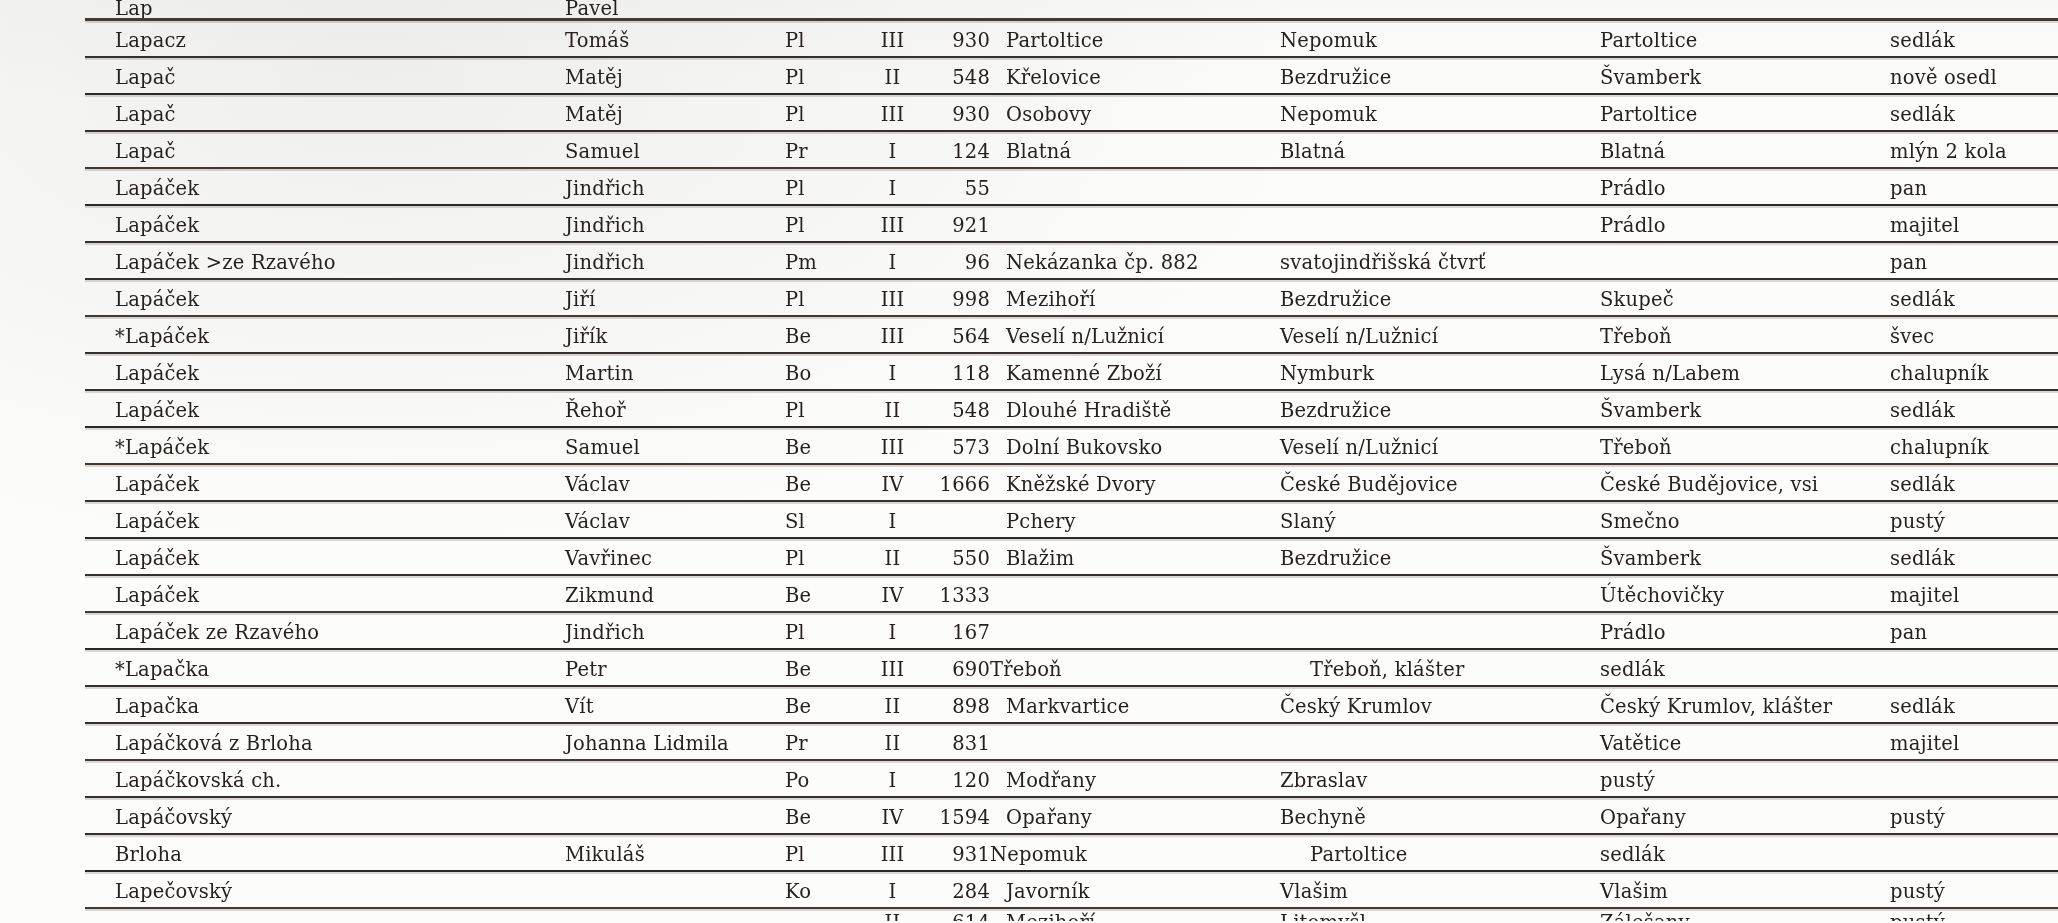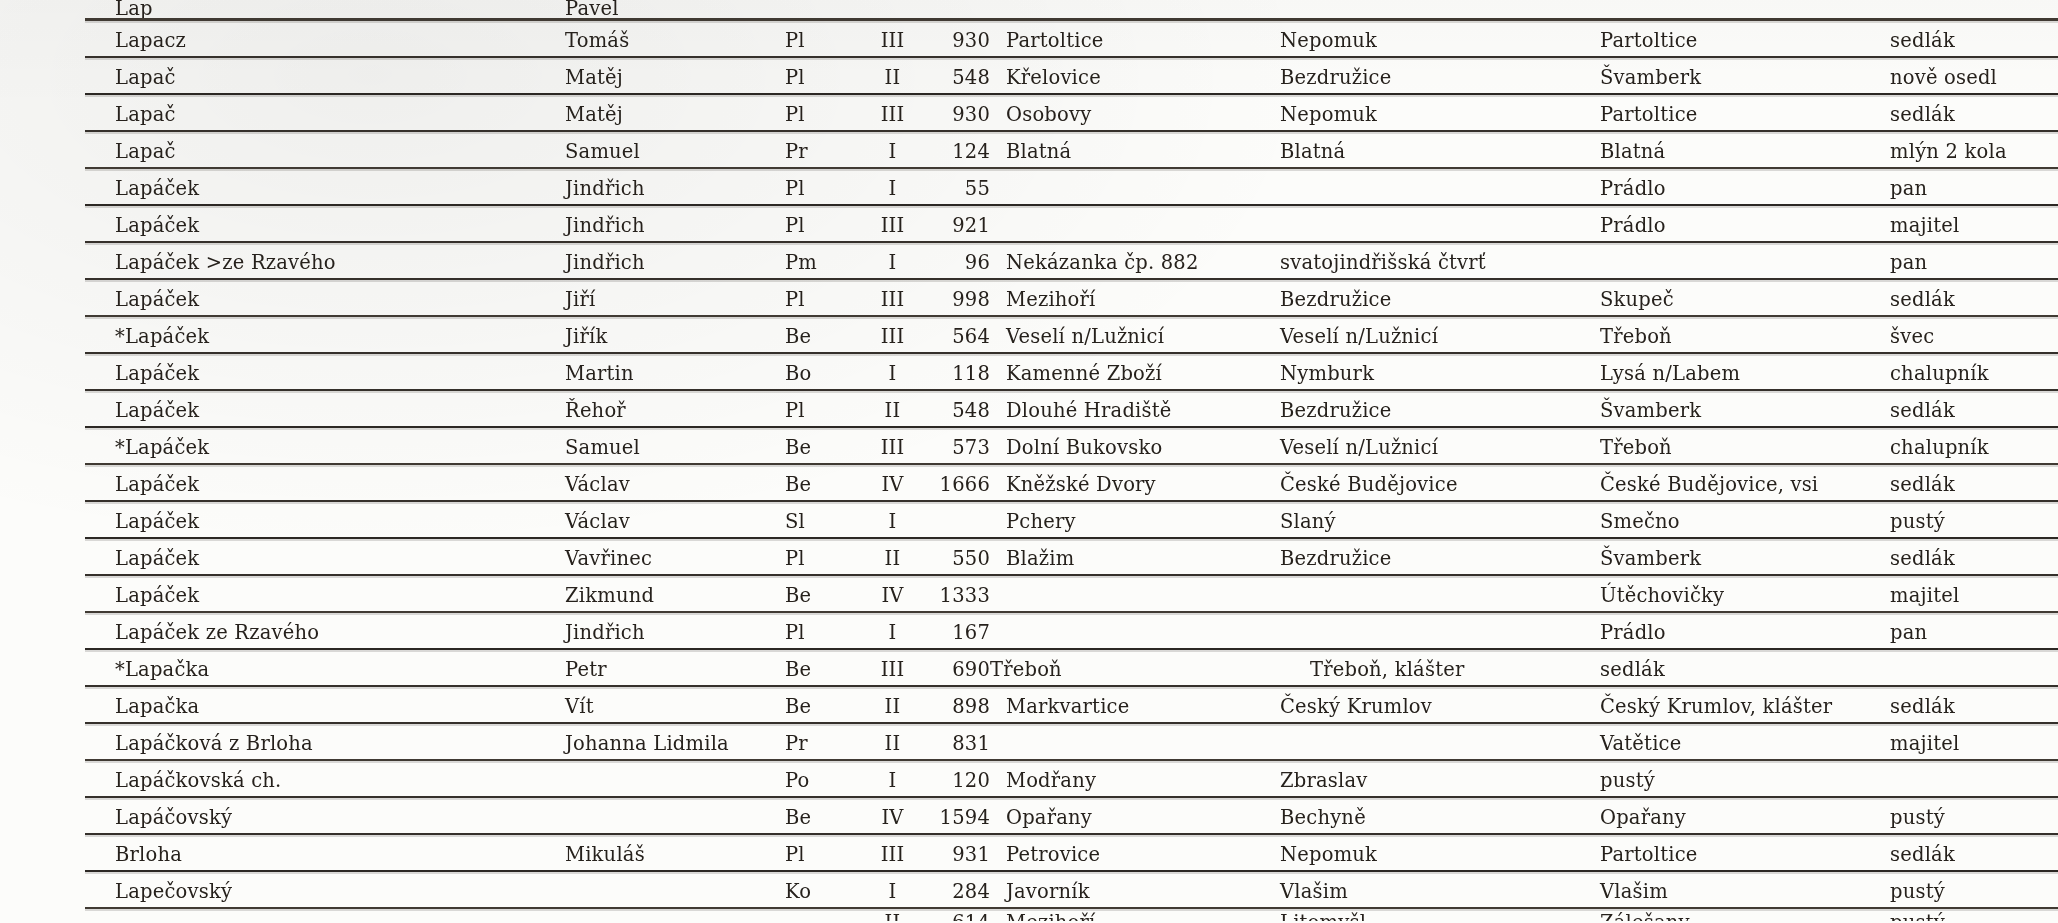--- a/index.html
+++ b/index.html
@@ -303,21 +303,20 @@
           <div class="c-district">Bechyně</div>
           <div class="c-estate">Opařany</div>
           <div class="c-status">pustý</div>
         </div>
         <div class="row">
           <div class="c-surname">Brloha</div>
           <div class="c-name">Mikuláš</div>
           <div class="c-code">Pl</div>
           <div class="c-roman">III</div>
           <div class="c-num">931</div>
-          <div class="c-place">Petrovice</div>
           <div class="c-district">Nepomuk</div>
           <div class="c-estate">Partoltice</div>
           <div class="c-status">sedlák</div>
         </div>
         <div class="row">
           <div class="c-surname">Lapečovský</div>
           <div class="c-name"></div>
           <div class="c-code">Ko</div>
           <div class="c-roman">I</div>
           <div class="c-num">284</div>

